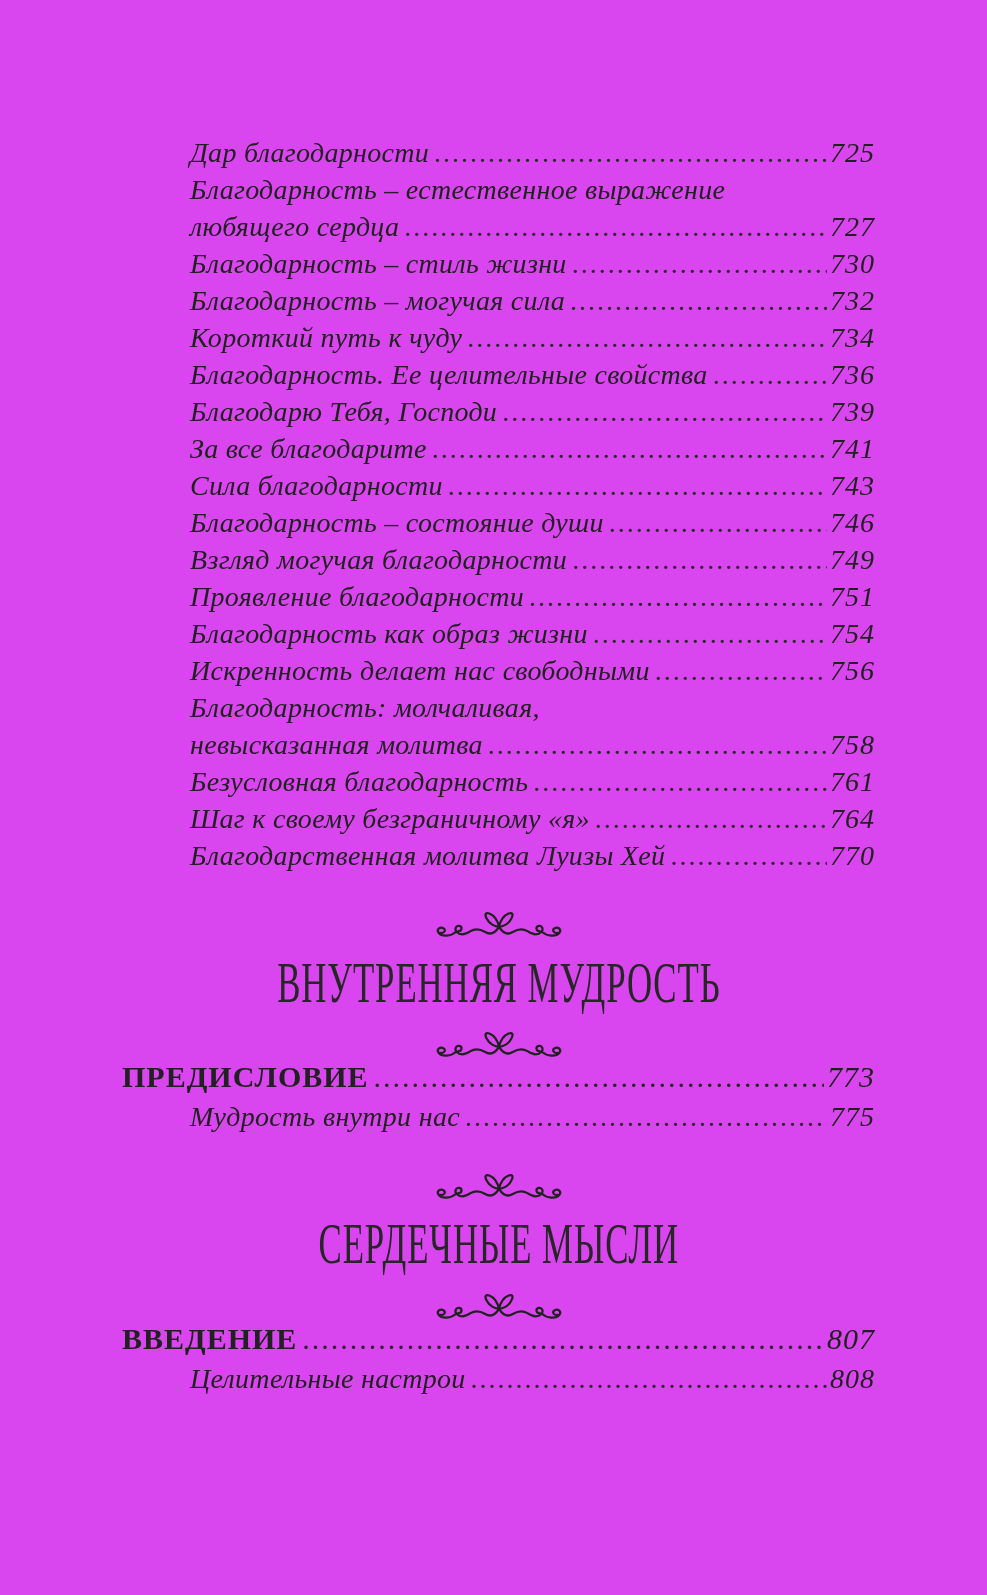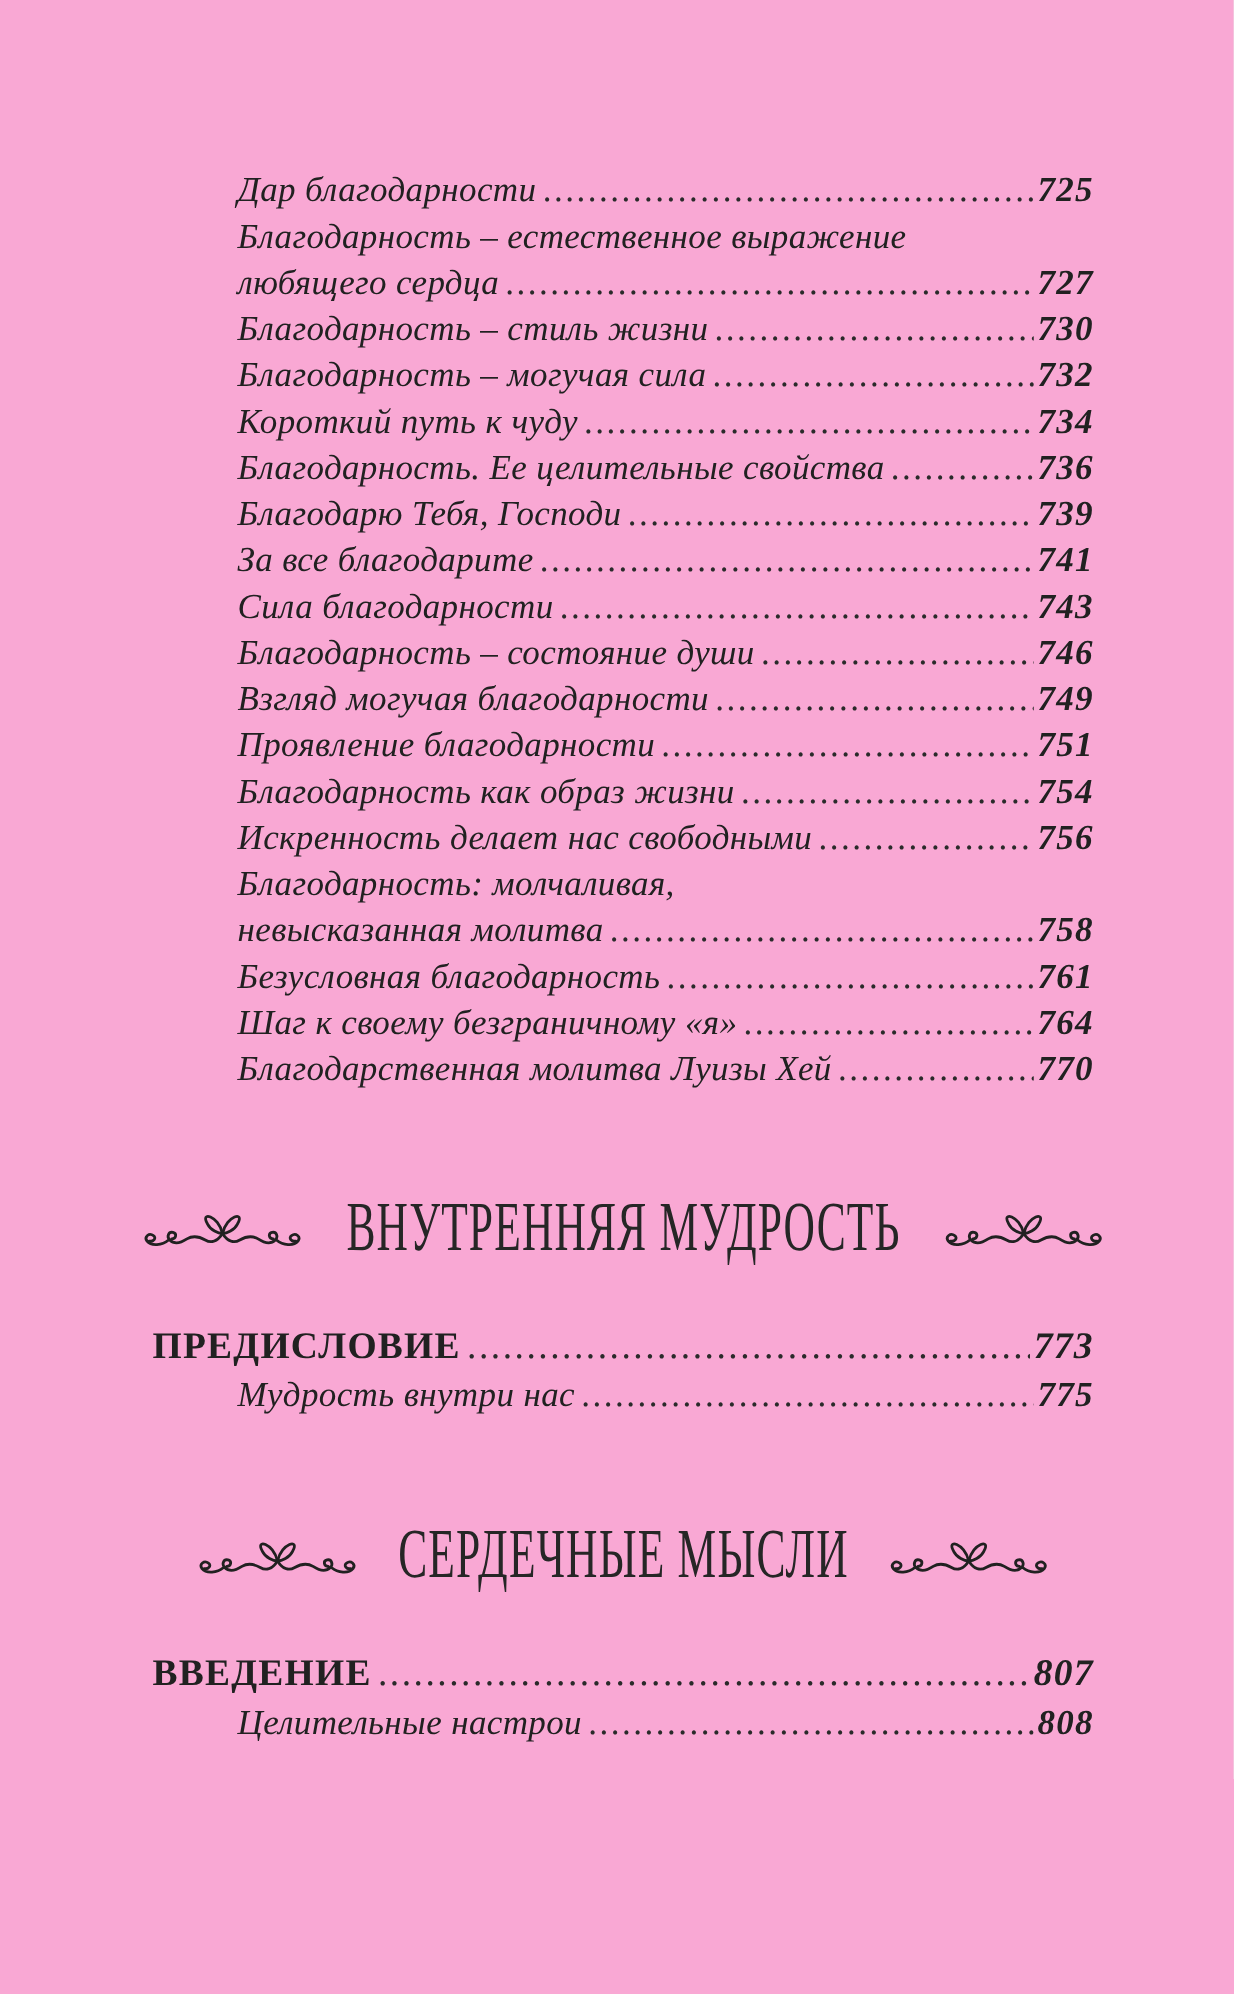--- a/index.html
+++ b/index.html
@@ -1,20 +1,20 @@
 <!DOCTYPE html>
 <html lang="ru"><head>
 <meta charset="utf-8">
 <style>
   html,body{margin:0;padding:0;background:#e9e9e9;}
   .page{
     position:relative;
     width:987px;height:1595px;
     margin:0 auto;
-    background:#f9a8d4;
+    background:#d946ef;
     color:#212121;
     font-family:"Liberation Serif","DejaVu Serif",serif;
     box-sizing:border-box;
     padding:134px 112px 0 122px;
     overflow:hidden;
   }
   .toc{width:100%;}
   .row{
     display:flex;
     align-items:baseline;
@@ -45,32 +45,33 @@
     letter-spacing:2px;
     margin:0 1px 0 5px;
     color:#2a2a2a;
   }
   .row .dots::after{
     content:"..................................................................................................................................................";
   }
   .row .num{
     flex:0 0 auto;
     font-style:italic;
-    font-weight:bold;
+    font-weight:normal;
     letter-spacing:1px;
     padding-left:2px;
   }
   .row.nopage .label{flex:1 1 auto;}
   .heading-line{
     height:96px;
     margin:60px 0 26px 0;
     display:flex;
     align-items:center;
     justify-content:center;
     gap:16px;
+    flex-direction:column;
   }
   .heading-text{
     display:inline-block;
     font-family:"Liberation Serif","DejaVu Serif",serif;
     font-size:37px;
     font-weight:normal;
     letter-spacing:1px;
     white-space:nowrap;
     transform:scale(0.94,1.52);
     transform-origin:center center;

